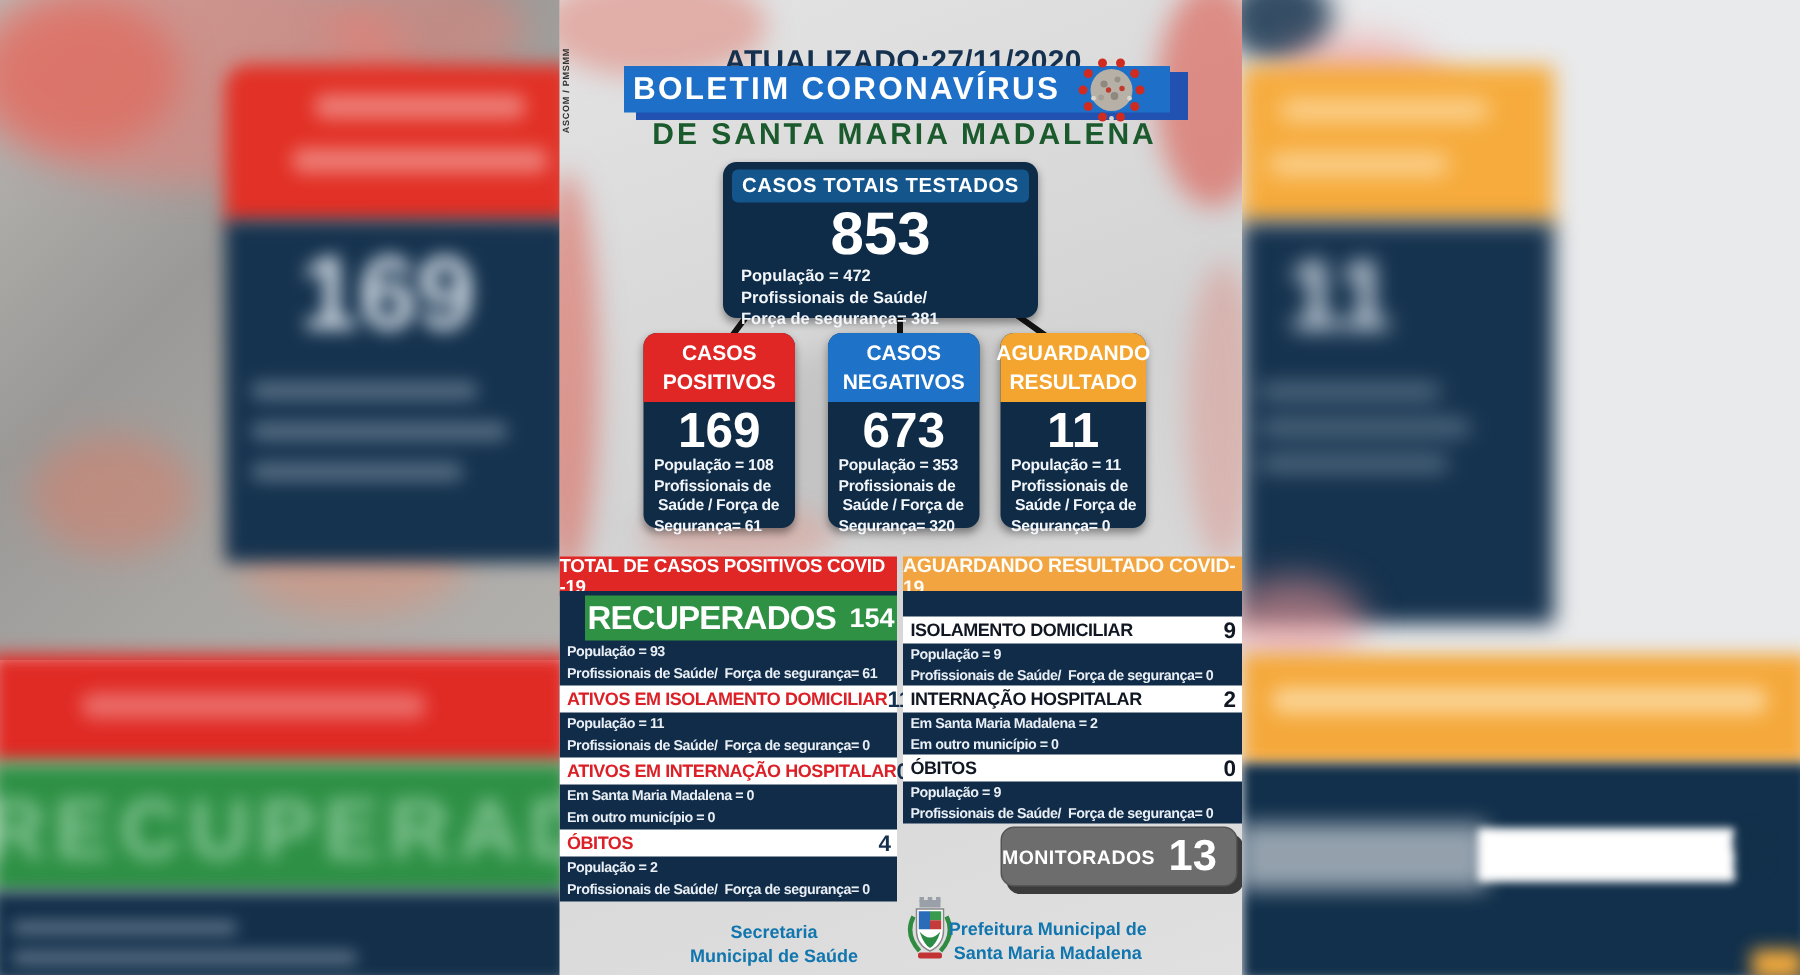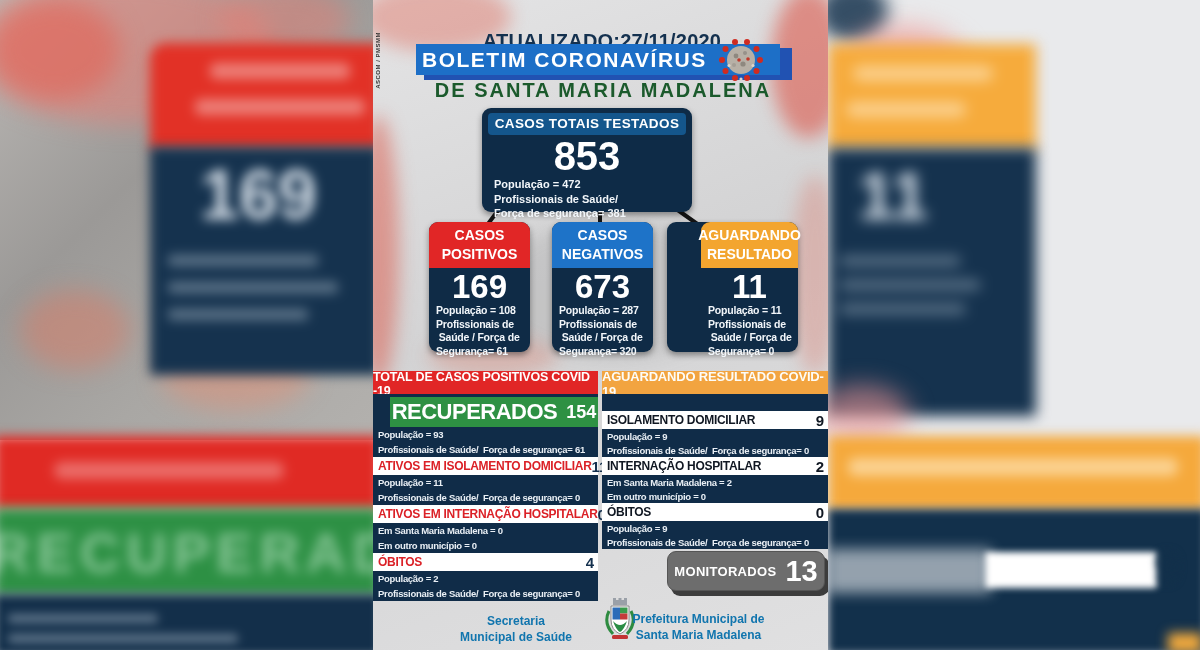--- a/index.html
+++ b/index.html
@@ -86,21 +86,21 @@
   .colR .row-info{height:14px;}
   .row-hdr{height:18px;background:#fff;display:flex;align-items:center;padding:0 4px 0 5px;}
   .row-hdr .t{font-weight:800;font-size:12px;letter-spacing:-.3px;white-space:nowrap;}
   .row-hdr .v{margin-left:auto;font-weight:800;font-size:15px;}
   .colL .row-hdr .t{color:#db2127;} .colL .row-hdr .v{color:#14304e;}
   .colR .row-hdr .t{color:#101722;} .colR .row-hdr .v{color:#101722;}
   .filler{height:17px;}
 
   .monitored{left:294px;top:551px;width:158px;height:40px;background:#6d6d6d;border:1px solid #555;
      border-radius:9px;box-shadow:4px 5px 0 rgba(32,32,32,.85);display:flex;align-items:center;
-     justify-content:center;gap:9px;color:#fff;box-sizing:border-box;}
+     gap:9px;color:#fff;box-sizing:border-box;}
   .monitored .ml{font-size:13px;font-weight:800;letter-spacing:.3px;}
   .monitored .mv{font-size:29px;font-weight:800;}
 
   .foot-txt{color:#1175ae;font-weight:800;font-size:12px;line-height:16px;text-align:center;}
   .foot-sec{left:73px;top:613px;width:140px;}
   .foot-pref{left:258px;top:611px;width:135px;}
   .crest{left:230px;top:597px;}
 </style>
 </head>
 <body>
@@ -224,26 +224,26 @@
       <div class="rbox-line">Profissionais de</div>
       <div class="rbox-line"> Saúde / Força de</div>
       <div class="rbox-line">Segurança= 61</div>
     </div>
     <div class="abs rbox" style="left:179px;width:101px;">
       <div class="rbox-hdr hdr-blue">
         <span>CASOS</span>
           <span>NEGATIVOS</span>
       </div>
       <div class="rbox-val">673</div>
-      <div class="rbox-line">População = 287</div>
+      <div class="rbox-line">População = 353</div>
       <div class="rbox-line">Profissionais de</div>
       <div class="rbox-line"> Saúde / Força de</div>
       <div class="rbox-line">Segurança= 320</div>
     </div>
-    <div class="abs rbox" style="left:294px;width:97px;padding-left:34px;">
+    <div class="abs rbox" style="left:294px;width:97px;">
       <div class="rbox-hdr hdr-yellow">
         <span>AGUARDANDO</span>
           <span>RESULTADO</span>
       </div>
       <div class="rbox-val">11</div>
       <div class="rbox-line">População = 11</div>
       <div class="rbox-line">Profissionais de</div>
       <div class="rbox-line"> Saúde / Força de</div>
       <div class="rbox-line">Segurança= 0</div>
     </div>

